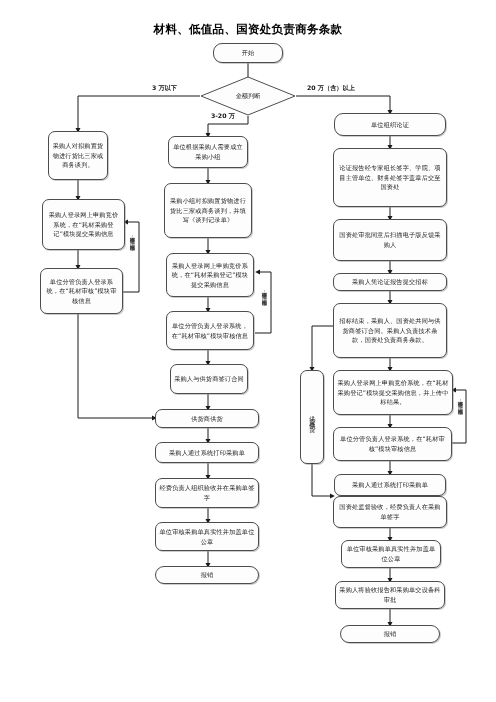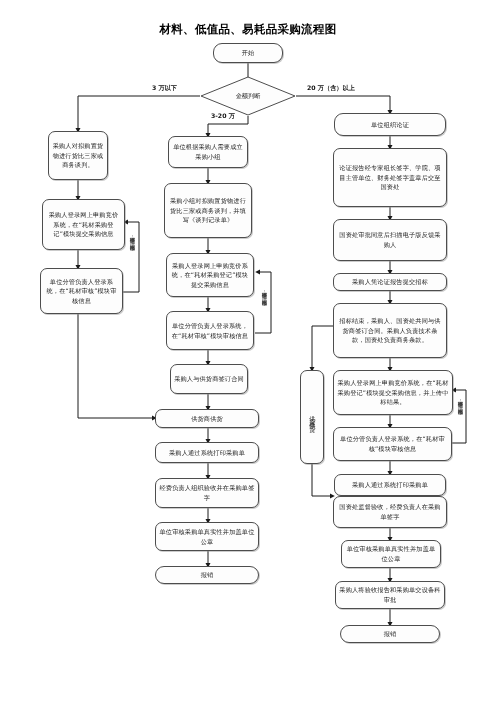--- a/index.html
+++ b/index.html
@@ -158,21 +158,21 @@
       <line x1="466" y1="390" x2="453" y2="390" marker-end="url(#arw)"></line>
 
       <line x1="333" y1="326" x2="312" y2="326"></line>
       <line x1="312" y1="326" x2="312" y2="370" marker-end="url(#arw)"></line>
       <line x1="312" y1="464" x2="312" y2="496"></line>
       <line x1="312" y1="496" x2="333" y2="496" marker-end="url(#arw)"></line>
 
     </g>
   </svg>
 
-  <div class="title">材料、低值品、易耗品采购流程图</div>
+  <div class="title">材料、低值品、国资处负责商务条款</div>
 
   <div class="node round" style="left:213px;top:43px;width:70px;height:20px;">
     <span class="txt">开始</span>
   </div>
 
   <div class="diamond-wrap" style="left:200px;top:76px;">
     <svg width="96" height="40">
       <polygon points="48,1 95,20 48,39 1,20" fill="#fdfdfd" stroke="#4d4d4d" stroke-width="1"></polygon>
     </svg>
     <div class="dtxt">金额判断</div>

